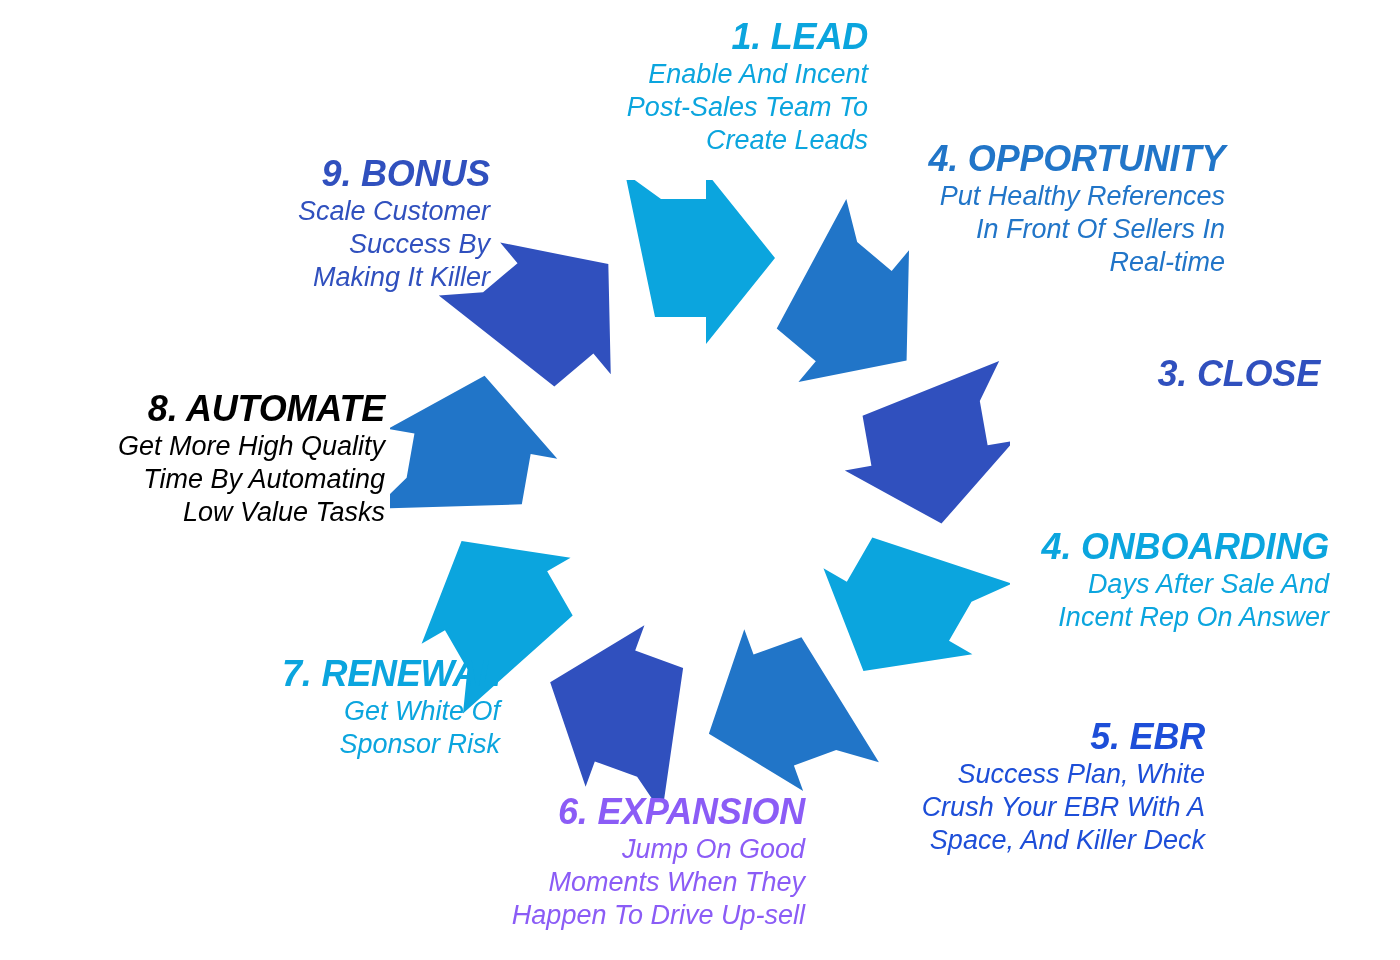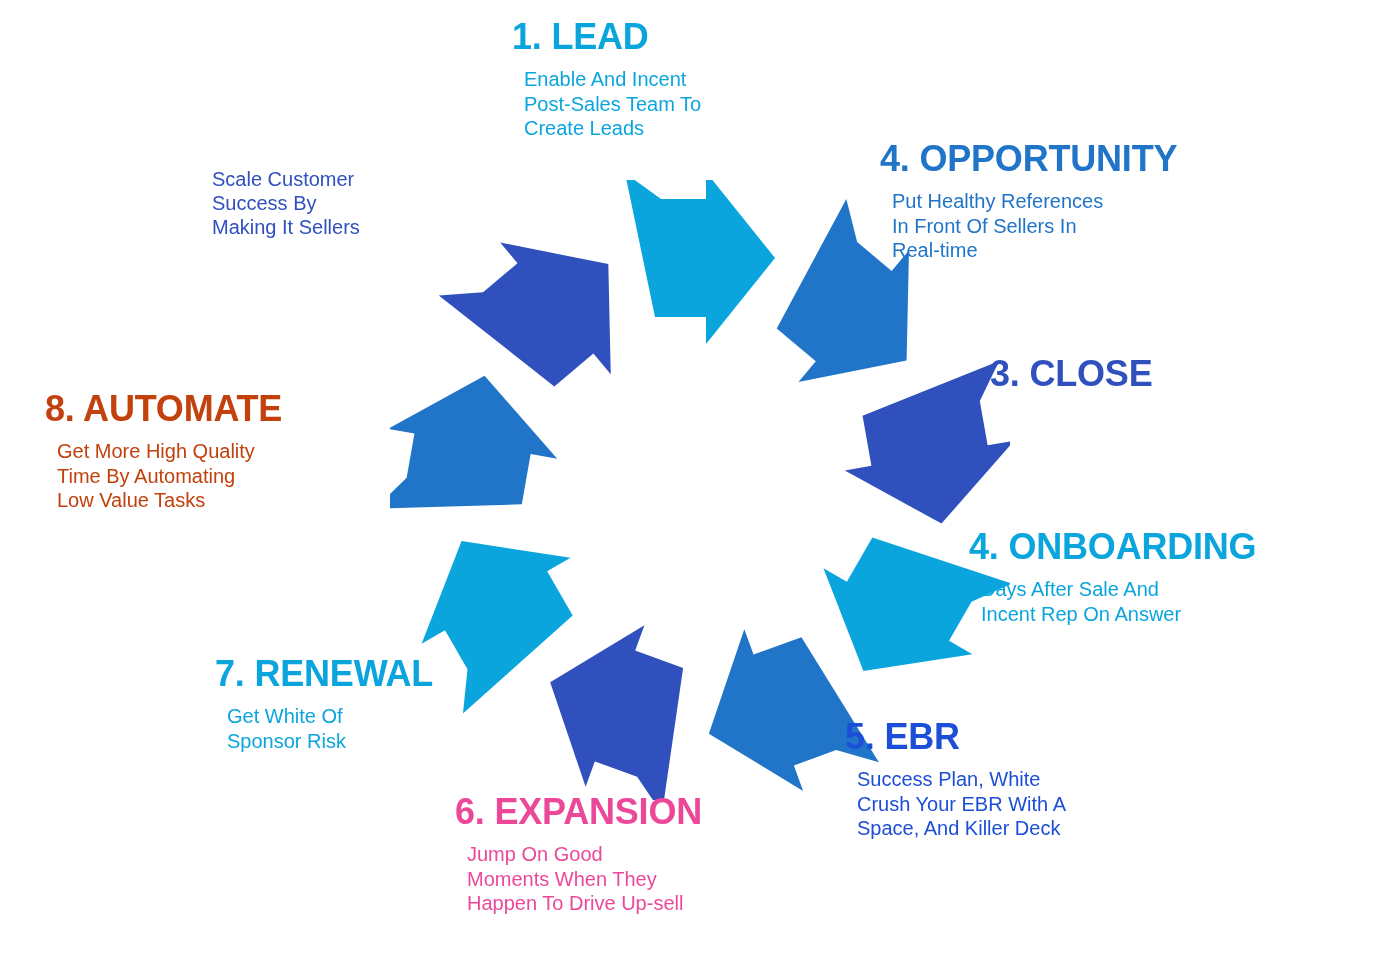--- a/index.html
+++ b/index.html
@@ -45,27 +45,27 @@
   }
   .step-title {
     font-size: 36px;
     font-weight: bold;
     line-height: 1.04;
     letter-spacing: -0.2px;
     margin: 0 0 3px 0;
     white-space: nowrap;
   }
   .step-desc {
-    font-size: 20px;
+    font-size: 27px;
     font-weight: normal;
     line-height: 1.21;
-    margin: 12px;
+    margin: 0;
   }
 
-  .align-center { text-align: left; }
+  .align-center { text-align: right; font-style: italic; }
 
   
   #label-1 { left: 512px; top: 18px;  width: 356px; }
   #label-2 { left: 880px; top: 140px; width: 345px; }
   #label-3 { left: 990px; top: 355px; width: 330px; }
   #label-4 { left: 969px; top: 528px; width: 360px; }
   #label-5 { left: 845px; top: 718px; width: 360px; }
   #label-6 { left: 455px; top: 793px; width: 350px; }
   #label-7 { left: 215px; top: 655px; width: 285px; }
   #label-8 { left: 45px;  top: 390px; width: 340px; }
@@ -122,47 +122,48 @@
 
   <div class="step-label align-center" id="label-5" style="color: #1d4ed8;">
     <div class="step-title">5. EBR</div>
     <div class="step-desc">
       <div>Success Plan, White</div>
       <div>Crush Your EBR With A</div>
       <div>Space, And Killer Deck</div>
     </div>
   </div>
 
-  <div class="step-label align-center" id="label-6" style="color: #ec4899;">
+  <div class="step-label align-center" id="label-6" style="color: #8b5cf6;">
     <div class="step-title">6. EXPANSION</div>
     <div class="step-desc">
       <div>Jump On Good</div>
       <div>Moments When They</div>
       <div>Happen To Drive Up-sell</div>
     </div>
   </div>
 
   <div class="step-label align-center" id="label-7" style="color: rgb(11, 165, 222);">
     <div class="step-title">7. RENEWAL</div>
     <div class="step-desc">
       <div>Get White Of</div>
       <div>Sponsor Risk</div>
     </div>
   </div>
 
-  <div class="step-label align-center" id="label-8" style="color: #c2410c;">
+  <div class="step-label align-center" id="label-8" style="color: #000000;">
     <div class="step-title">8. AUTOMATE</div>
     <div class="step-desc">
       <div>Get More High Quality</div>
       <div>Time By Automating</div>
       <div>Low Value Tasks</div>
     </div>
   </div>
 
   <div class="step-label align-center" id="label-9" style="color: rgb(48, 80, 190);">
+    <div class="step-title">9. BONUS</div>
     <div class="step-desc">
       <div>Scale Customer</div>
       <div>Success By</div>
-      <div>Making It Sellers</div>
+      <div>Making It Killer</div>
     </div>
   </div>
 
 </div>
 
 </body></html>

